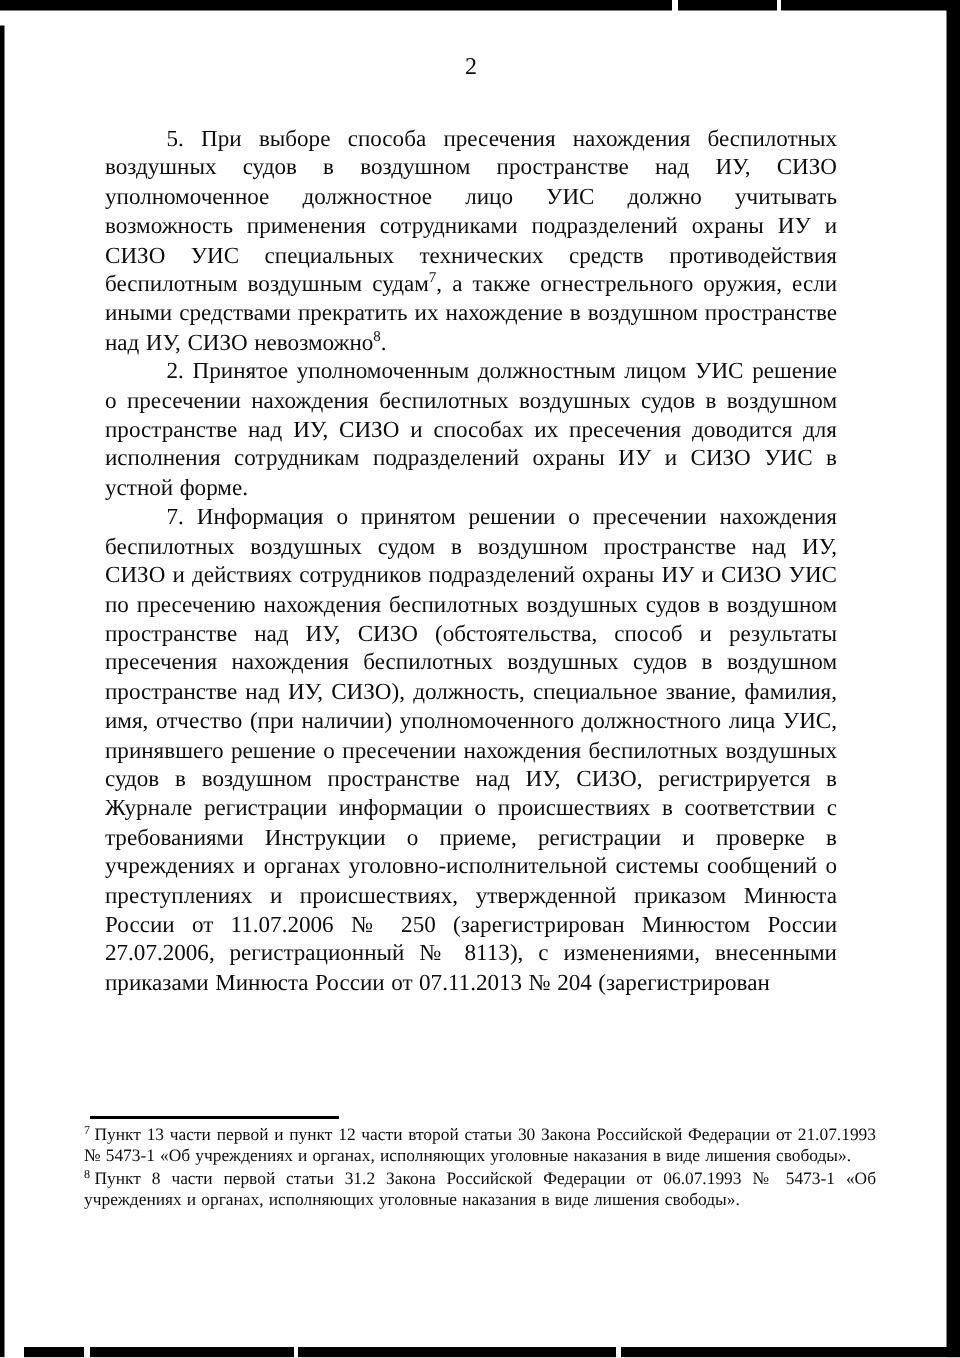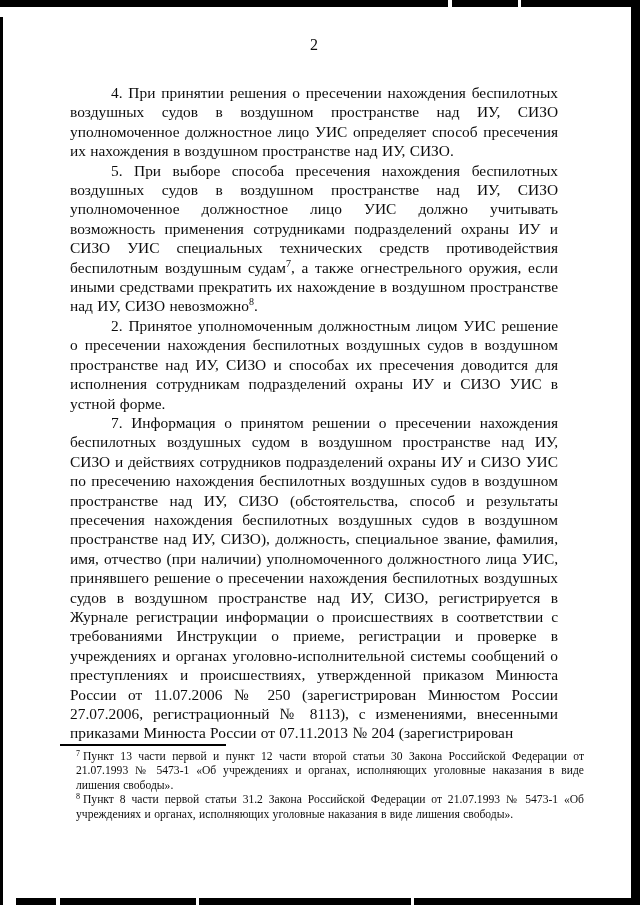--- a/index.html
+++ b/index.html
@@ -75,21 +75,20 @@
     width: 166px;
     height: 0;
     border-top: 2px solid #000;
     margin: 0 0 4px 4px;
   }
   .footnote {
     text-align: justify;
     font-size: 11.6px;
     line-height: 14.4px;
     word-spacing: 0.5px;
-    margin-left: 20px;
   }
   .footnote sup {
     font-size: 8px;
     line-height: 0;
     vertical-align: 4px;
     margin-right: 3px;
   }
 </style>
 </head>
 <body>
@@ -97,29 +96,28 @@
 <div class="page">
 
   <div class="edge edge-top"></div>
   <div class="edge edge-right"></div>
   <div class="edge edge-left"></div>
   <div class="edge edge-bottom"></div>
 
   <div class="page-number">2</div>
 
   <div class="body-text">
-    <p class="para">4. При принятии решения о пресечении нахождения беспилотных воздушных судов в воздушном пространстве над ИУ, СИЗО уполномоченное должностное лицо УИС определяет способ пресечения их нахождения в воздушном пространстве над ИУ, СИЗО.</p>
     <p class="para">5. При выборе способа пресечения нахождения беспилотных воздушных судов в воздушном пространстве над ИУ, СИЗО уполномоченное должностное лицо УИС должно учитывать возможность применения сотрудниками подразделений охраны ИУ и СИЗО УИС специальных технических средств противодействия беспилотным воздушным судам<sup>7</sup>, а также огнестрельного оружия, если иными средствами прекратить их нахождение в воздушном пространстве над ИУ, СИЗО невозможно<sup>8</sup>.</p>
     <p class="para">2. Принятое уполномоченным должностным лицом УИС решение о пресечении нахождения беспилотных воздушных судов в воздушном пространстве над ИУ, СИЗО и способах их пресечения доводится для исполнения сотрудникам подразделений охраны ИУ и СИЗО УИС в устной форме.</p>
     <p class="para">7. Информация о принятом решении о пресечении нахождения беспилотных воздушных судом в воздушном пространстве над ИУ, СИЗО и действиях сотрудников подразделений охраны ИУ и СИЗО УИС по пресечению нахождения беспилотных воздушных судов в воздушном пространстве над ИУ, СИЗО (обстоятельства, способ и результаты пресечения нахождения беспилотных воздушных судов в воздушном пространстве над ИУ, СИЗО), должность, специальное звание, фамилия, имя, отчество (при наличии) уполномоченного должностного лица УИС, принявшего решение о пресечении нахождения беспилотных воздушных судов в воздушном пространстве над ИУ, СИЗО, регистрируется в Журнале регистрации информации о происшествиях в соответствии с требованиями Инструкции о приеме, регистрации и проверке в учреждениях и органах уголовно-исполнительной системы сообщений о преступлениях и происшествиях, утвержденной приказом Минюста России от 11.07.2006 № 250 (зарегистрирован Минюстом России 27.07.2006, регистрационный № 8113), с изменениями, внесенными приказами Минюста России от 07.11.2013 № 204 (зарегистрирован</p>
   </div>
 
   <div class="footnotes">
     <div class="footnote-rule"></div>
     <div class="footnote">
       <sup>7</sup><span>Пункт 13 части первой и пункт 12 части второй статьи 30 Закона Российской Федерации от 21.07.1993 № 5473-1 «Об учреждениях и органах, исполняющих уголовные наказания в виде лишения свободы».</span>
     </div>
     <div class="footnote">
-      <sup>8</sup><span>Пункт 8 части первой статьи 31.2 Закона Российской Федерации от 21.07.1993 № 5473-1 «Об учреждениях и органах, исполняющих уголовные наказания в виде лишения свободы».</span>
+      <sup>8</sup><span>Пункт 8 части первой статьи 31.2 Закона Российской Федерации от 06.07.1993 № 5473-1 «Об учреждениях и органах, исполняющих уголовные наказания в виде лишения свободы».</span>
     </div>
   </div>
 
 </div>
 
 </body></html>

